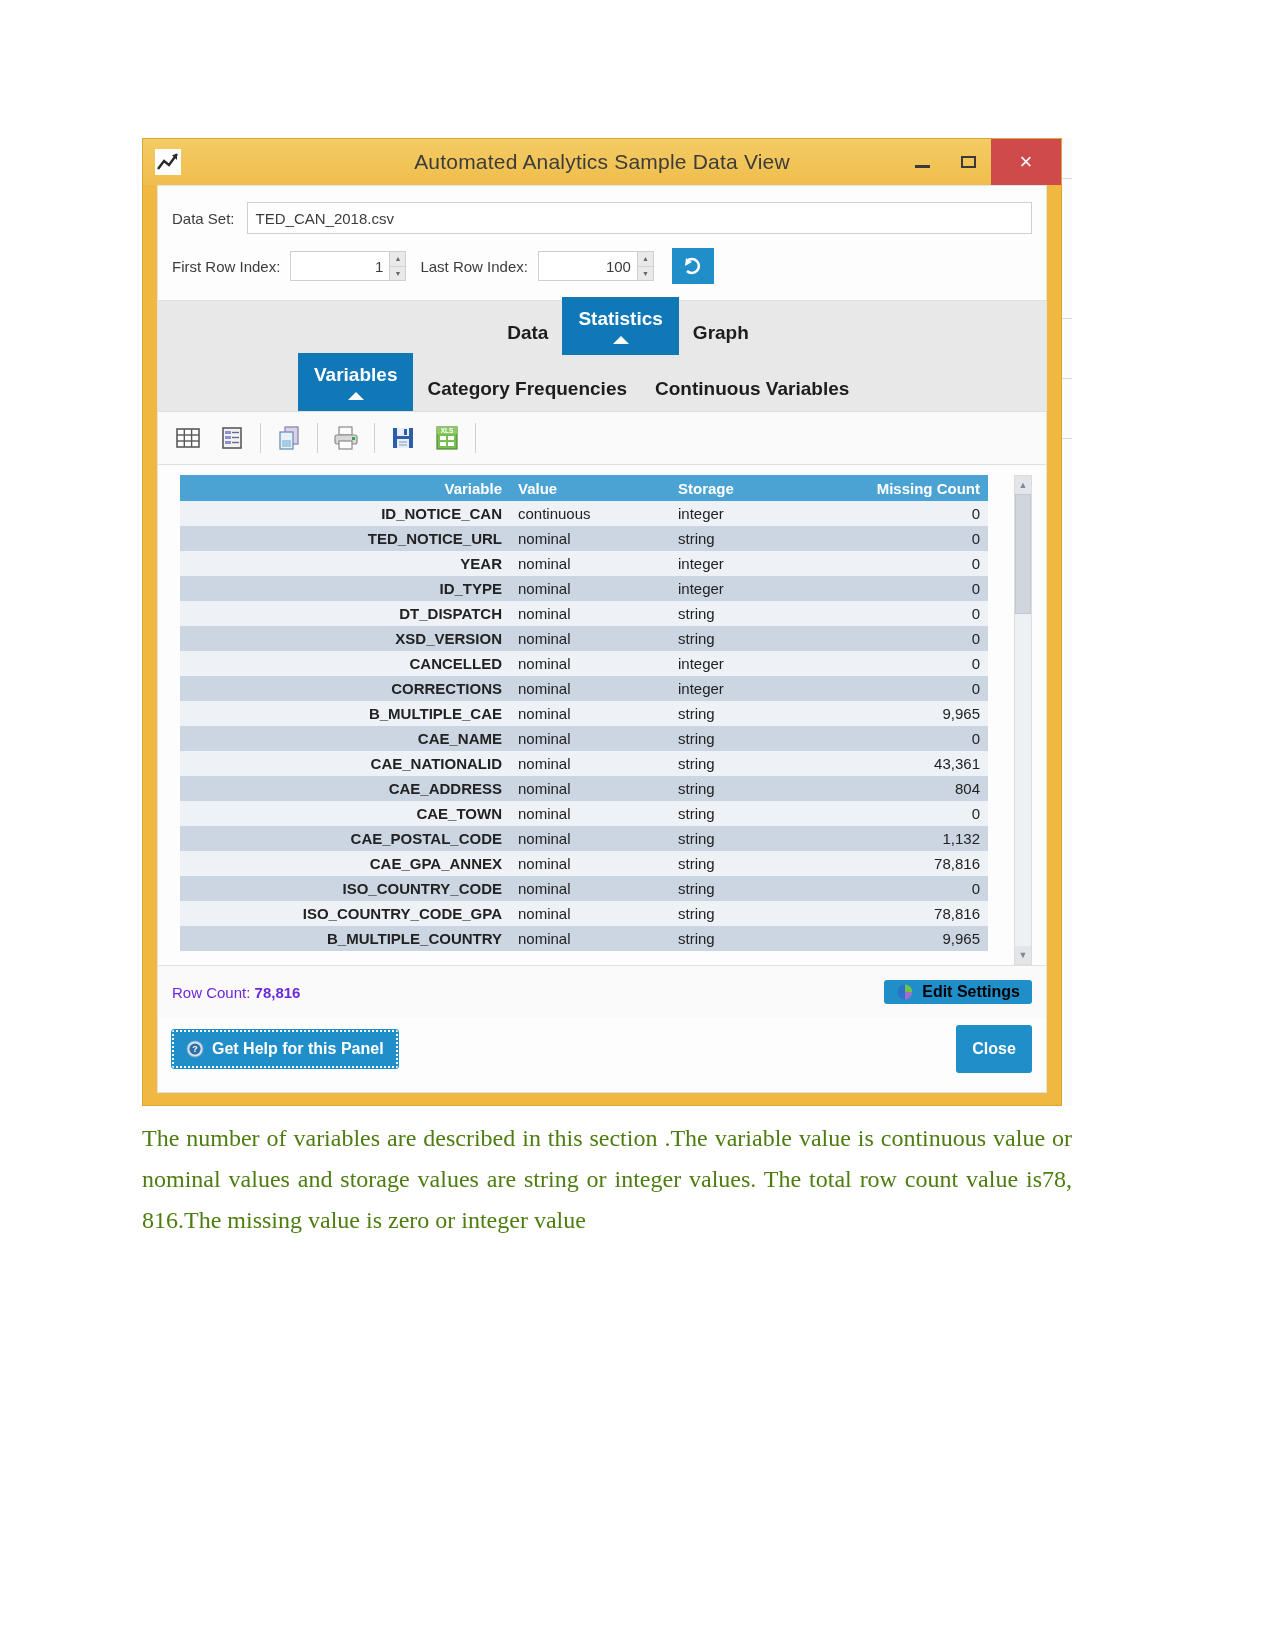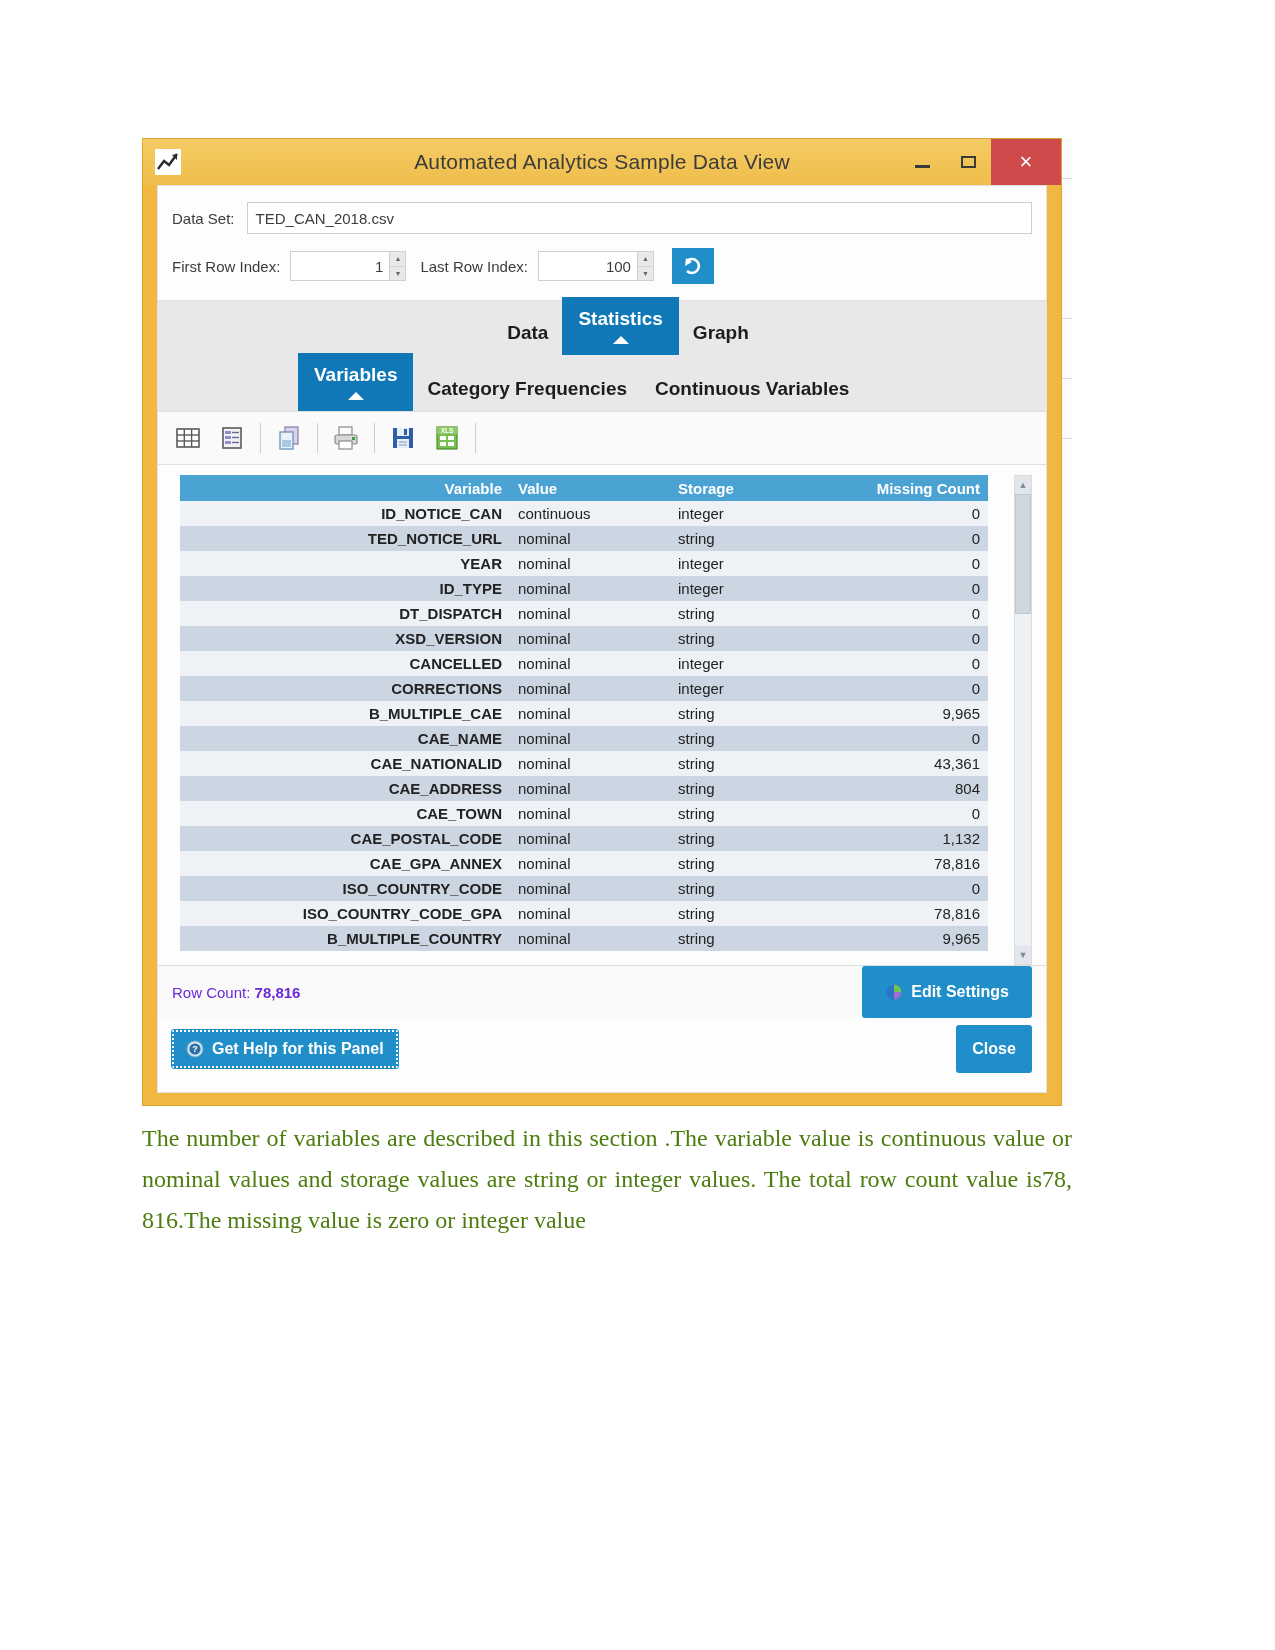--- a/index.html
+++ b/index.html
@@ -331,29 +331,29 @@
     padding: 0 14px;
   }
   .rowcount {
     font-size: 15px;
     color: #6d28d9;
   }
   .rowcount b { font-weight: bold; }
   .btn-edit {
     margin-left: auto;
     background: #1f8ec9;
-    color: #ffffff;
+    color: #000000;
     font-size: 16px;
     font-weight: bold;
-    height: 52px;
+    height: 24px;
     border-radius: 3px;
     display: flex;
     align-items: center;
     gap: 8px;
-    padding: 0 23px;
+    padding: 0 12px;
     cursor: pointer;
   }
 
   
   .footerbar {
     height: 62px;
     background: #fdfdfd;
     display: flex;
     align-items: center;
     padding: 0 14px;

